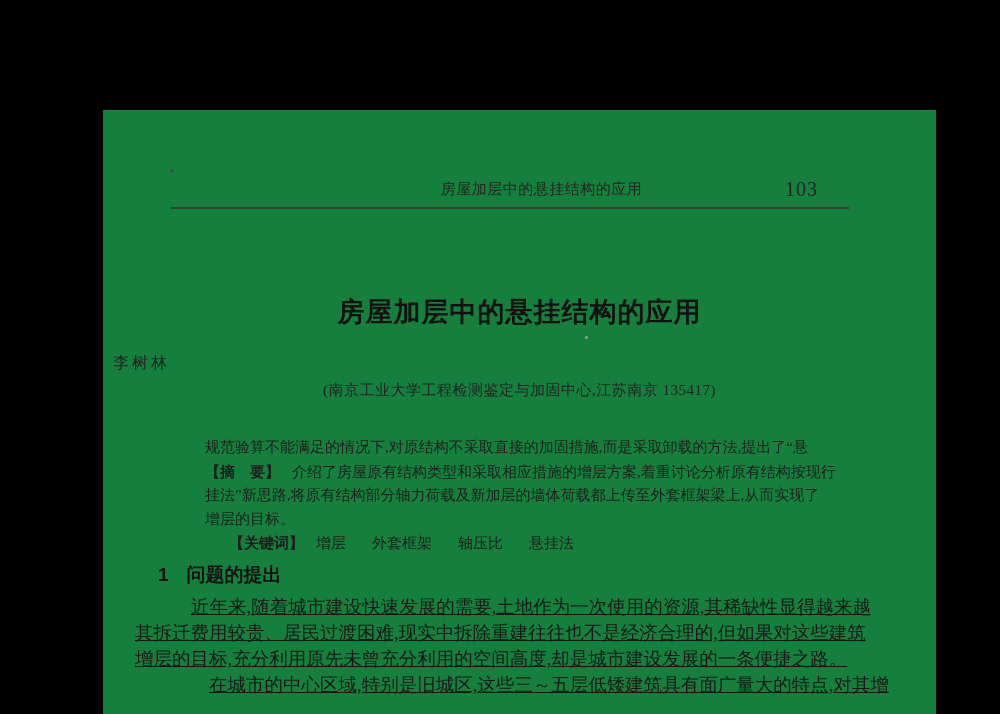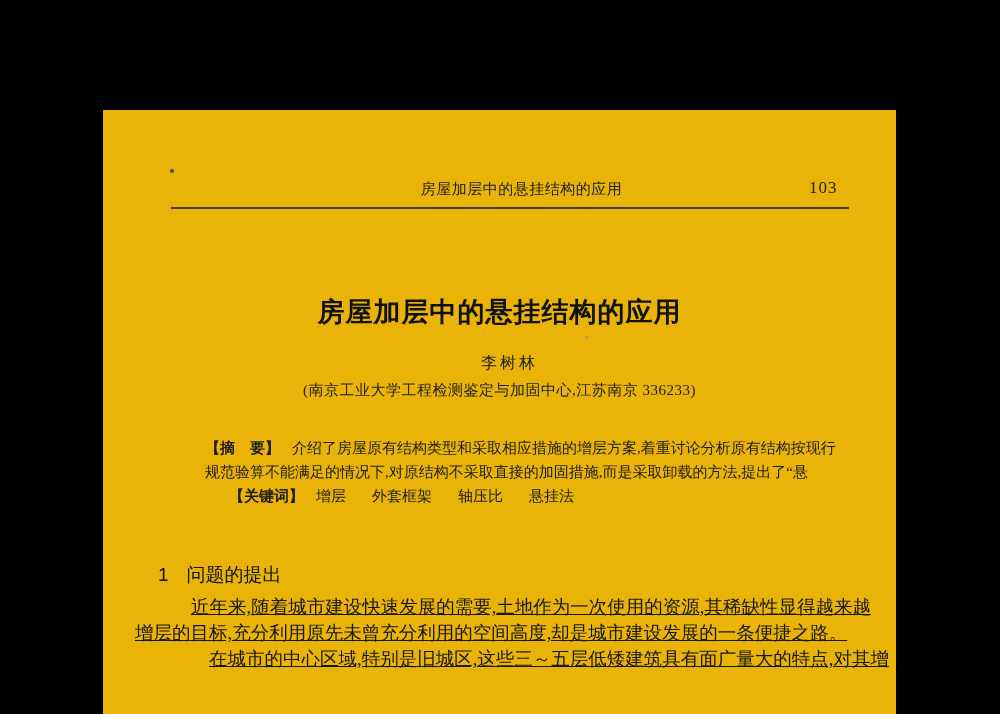--- a/index.html
+++ b/index.html
@@ -16,45 +16,46 @@
     width: 1000px;
     height: 714px;
     background: #000;
   }
   .page {
     position: absolute;
     left: 103px;
     top: 110px;
     width: 793px;
     height: 604px;
-    background: #eab308;
+    background: #15803d;
     color: #1c1c1c;
+    padding-left: 40px;
   }
   .artifact {
     position: absolute;
     border-radius: 50%;
   }
   .dot1 { left: 67px; top: 59px; width: 4px; height: 4px; background: #4a4a4a; }
   .dot2 { left: 482px; top: 226px; width: 3px; height: 3px; background: #9a9a9a; }
 
   .running-header {
     position: absolute;
     left: 0; right: 0;
     top: 70px;
     text-align: center;
     font-size: 15px;
     letter-spacing: 0.5px;
     color: #222;
   }
   .running-title-inner { display: inline-block; transform: translateX(22px); }
   .page-number {
     position: absolute;
-    left: 706px;
+    left: 682px;
     top: 68px;
-    font-size: 17px;
+    font-size: 20px;
     color: #222;
     letter-spacing: 1px;
   }
   .header-rule {
     position: absolute;
     left: 68px;
     top: 97px;
     width: 678px;
     height: 2px;
     background: #3a3a3a;
@@ -68,21 +69,20 @@
     font-family: "Liberation Sans", "DejaVu Sans", sans-serif;
     font-weight: bold;
     font-size: 27px;
     letter-spacing: 1px;
     color: #111;
   }
   .author {
     position: absolute;
     left: 0; right: 0;
     top: 243px;
-    text-align: center;
     font-size: 16px;
     color: #222;
     letter-spacing: 3px;
   }
   .author-inner { display: inline-block; transform: translateX(10px); }
   .affiliation {
     position: absolute;
     left: 0; right: 0;
     top: 271px;
     text-align: center;
@@ -107,21 +107,21 @@
     margin-right: 12px;
   }
   .keywords-line { white-space: nowrap; margin-left: 24px; }
   .keyword-item { margin-right: 26px; }
 
   .section-heading {
     position: absolute;
     left: 55px;
     top: 452px;
     font-family: "Liberation Sans", "DejaVu Sans", sans-serif;
-    font-weight: normal;
+    font-weight: bold;
     font-size: 19px;
     color: #111;
   }
   .section-number { margin-right: 18px; }
 
   .body-block {
     position: absolute;
     left: 32px;
     top: 484px;
     width: 752px;
@@ -147,36 +147,39 @@
     </div>
     <div class="page-number">103</div>
     <div class="header-rule"></div>
 
     <div class="article-title">房屋加层中的悬挂结构的应用</div>
 
     <div class="author">
       <span class="author-inner">李树林</span>
     </div>
 
-    <div class="affiliation">(南京工业大学工程检测鉴定与加固中心,江苏南京 336233)</div>
+    <div class="affiliation">(南京工业大学工程检测鉴定与加固中心,江苏南京 135417)</div>
 
     <div class="abstract-block">
+      <div class="abstract-line">规范验算不能满足的情况下,对原结构不采取直接的加固措施,而是采取卸载的方法,提出了“悬</div>
       <div class="abstract-line">
         <span class="bracket-label">【摘　要】</span><span>介绍了房屋原有结构类型和采取相应措施的增层方案,着重讨论分析原有结构按现行</span>
       </div>
-      <div class="abstract-line">规范验算不能满足的情况下,对原结构不采取直接的加固措施,而是采取卸载的方法,提出了“悬</div>
+      <div class="abstract-line">挂法”新思路,将原有结构部分轴力荷载及新加层的墙体荷载都上传至外套框架梁上,从而实现了</div>
+      <div class="abstract-line">增层的目标。</div>
       <div class="keywords-line">
         <span class="bracket-label">【关键词】</span><span class="keyword-item">增层</span><span class="keyword-item">外套框架</span><span class="keyword-item">轴压比</span><span class="keyword-item">悬挂法</span>
       </div>
     </div>
 
     <div class="section-heading">
       <span class="section-number">1</span><span>问题的提出</span>
     </div>
 
     <div class="body-block">
       <div class="body-line indent-1">近年来,随着城市建设快速发展的需要,土地作为一次使用的资源,其稀缺性显得越来越</div>
+      <div class="body-line">其拆迁费用较贵、居民过渡困难,现实中拆除重建往往也不是经济合理的,但如果对这些建筑</div>
       <div class="body-line">增层的目标,充分利用原先未曾充分利用的空间高度,却是城市建设发展的一条便捷之路。</div>
       <div class="body-line indent-2">在城市的中心区域,特别是旧城区,这些三～五层低矮建筑具有面广量大的特点,对其增</div>
     </div>
 
   </div>
 </div>
 
 </body></html>

